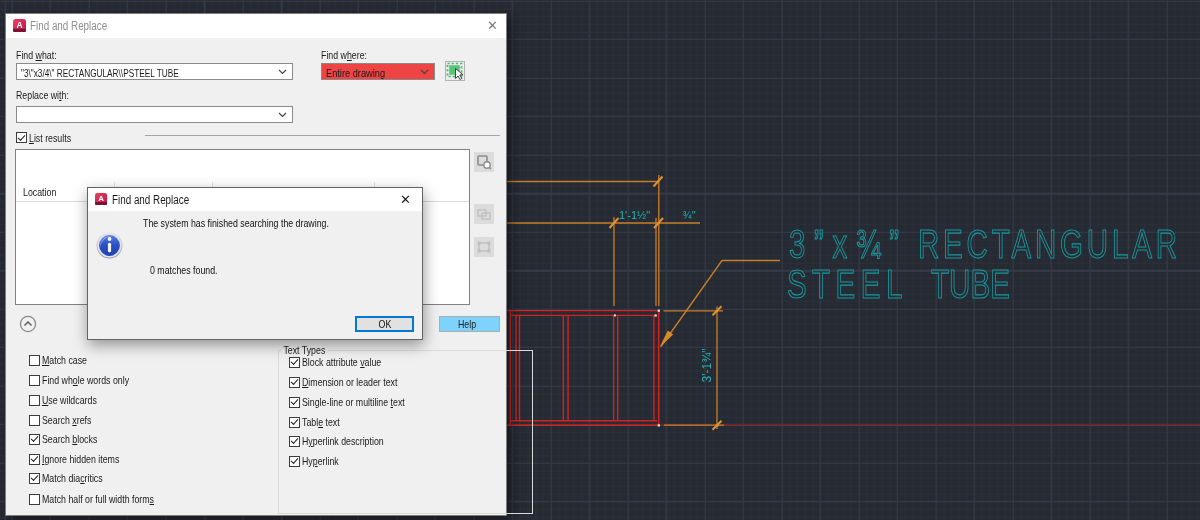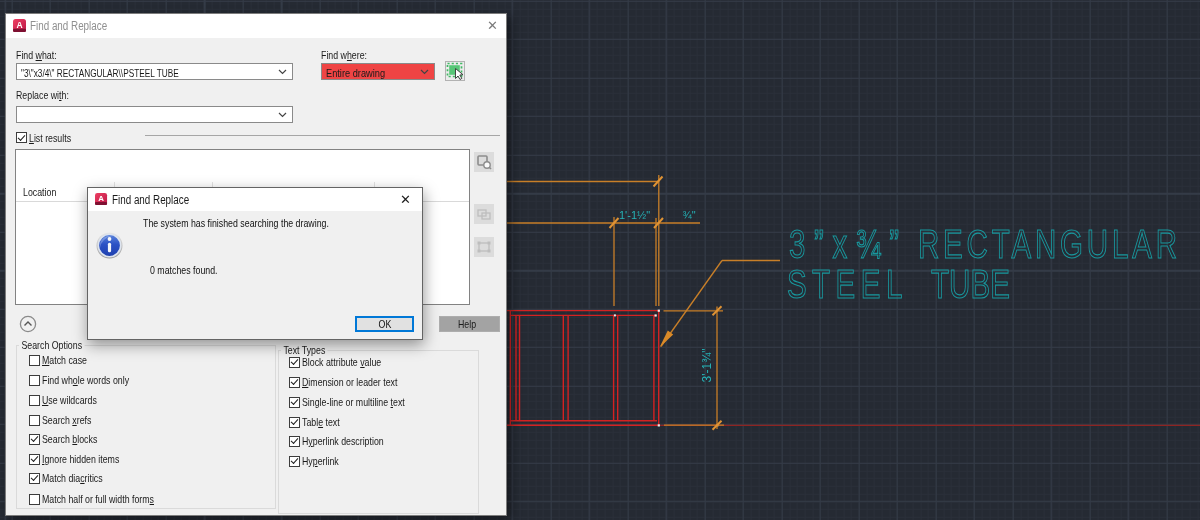--- a/index.html
+++ b/index.html
@@ -31,21 +31,21 @@
   .combo { position:absolute; background:#fff; border:1px solid #8a8a8a; }
   .combo .txt { position:absolute; left:4px; top:2.5px; font-size:11px; white-space:nowrap; transform:scaleX(0.84); transform-origin:0 0; }
   .combo svg.chev { position:absolute; right:5px; top:5px; }
   .lbl { position:absolute; font-size:11px; white-space:nowrap; transform:scaleX(0.8); transform-origin:0 0; }
   .sx { display:inline-block; transform:scaleX(0.8); transform-origin:0 50%; white-space:nowrap; }
   .cb { position:absolute; width:11px; height:11px; background:#fff; border:1.2px solid #3c3c3c; }
   .cb.ck::after { content:""; position:absolute; left:1.2px; top:1.8px; width:6px; height:3px;
      border-left:1.6px solid #1d1d1d; border-bottom:1.6px solid #1d1d1d; transform:rotate(-47deg); }
   .grp { position:absolute; border:1px solid #dadada; }
   .grp .glbl { position:absolute; left:2px; top:-7px; background:#f0f0f0; padding:0 3px; font-size:11px; transform:scaleX(0.8); transform-origin:0 0; }
-  .btn { position:absolute; background:#a3a3a3; border:1px solid #adadad; text-align:center; font-size:11px; }
+  .btn { position:absolute; background:#7dd3fc; border:1px solid #adadad; text-align:center; font-size:11px; }
   #list {
     position:absolute; left:9px; top:135px; width:455px; height:156px;
     background:#fff; border:1px solid #828282;
   }
   #list .hdr { position:absolute; left:0; top:0; width:100%; height:20px; border-bottom:1px solid #d9d9d9;margin-top:32px; }
   #list .hdr span { position:absolute; top:4px; font-size:11px; transform:scaleX(0.8); transform-origin:0 0; }
   #list .hdr i { position:absolute; top:0; width:1px; height:20px; background:#e2e2e2; }
   .sidebtn { position:absolute; left:468px; width:20px; height:20px; background:#dcdcdc; }
 
   
@@ -212,41 +212,38 @@
     </svg>
   </div>
 
   <svg class="abs" style="left:13px;top:301px" width="18" height="18" viewBox="0 0 18 18">
     <circle cx="9" cy="9" r="7.6" fill="none" stroke="#8a8a8a" stroke-width="1.3"></circle>
     <polyline points="5.5,10.5 9,7 12.5,10.5" stroke="#555" stroke-width="1.4" fill="none"></polyline>
   </svg>
 
   <div class="btn" style="left:433px;top:302px;width:61px;height:16px;line-height:14px"><span class="sx">Help</span></div>
 
-  <div class="grp" style="left:10px;top:331px;width:260px;height:164px">
-    <span class="glbl">Search Options</span>
-  </div>
   <div class="cb" style="left:23px;top:340.5px"></div>
     <div class="lbl" style="left:35.5px;top:340.0px"><u>M</u>atch case</div>
   <div class="cb" style="left:23px;top:360.5px"></div>
     <div class="lbl" style="left:35.5px;top:360.0px">Find wh<u>o</u>le words only</div>
   <div class="cb" style="left:23px;top:380.5px"></div>
     <div class="lbl" style="left:35.5px;top:380.0px"><u>U</u>se wildcards</div>
   <div class="cb" style="left:23px;top:400.5px"></div>
     <div class="lbl" style="left:35.5px;top:400.0px">Search <u>x</u>refs</div>
   <div class="cb ck" style="left:23px;top:419.5px"></div>
     <div class="lbl" style="left:35.5px;top:419.0px">Search <u>b</u>locks</div>
   <div class="cb ck" style="left:23px;top:439.5px"></div>
     <div class="lbl" style="left:35.5px;top:439.0px"><u>I</u>gnore hidden items</div>
   <div class="cb ck" style="left:23px;top:458.5px"></div>
     <div class="lbl" style="left:35.5px;top:458.0px">Match dia<u>c</u>ritics</div>
   <div class="cb" style="left:23px;top:479.5px"></div>
     <div class="lbl" style="left:35.5px;top:479.0px">Match half or full width form<u>s</u></div>
 
-  <div class="grp" style="left:272px;top:336px;width:201px;height:164px">
+  <div class="grp" style="left:272px;top:336px;width:255px;height:164px">
     <span class="glbl">Text Types</span>
   </div>
   <div class="cb ck" style="left:283px;top:342.5px"></div>
     <div class="lbl" style="left:296px;top:342.0px">Block attribute <u>v</u>alue</div>
   <div class="cb ck" style="left:283px;top:362.5px"></div>
     <div class="lbl" style="left:296px;top:362.0px"><u>D</u>imension or leader text</div>
   <div class="cb ck" style="left:283px;top:382.5px"></div>
     <div class="lbl" style="left:296px;top:382.0px">Single-line or multiline <u>t</u>ext</div>
   <div class="cb ck" style="left:283px;top:402.5px"></div>
     <div class="lbl" style="left:296px;top:402.0px">Tabl<u>e</u> text</div>

